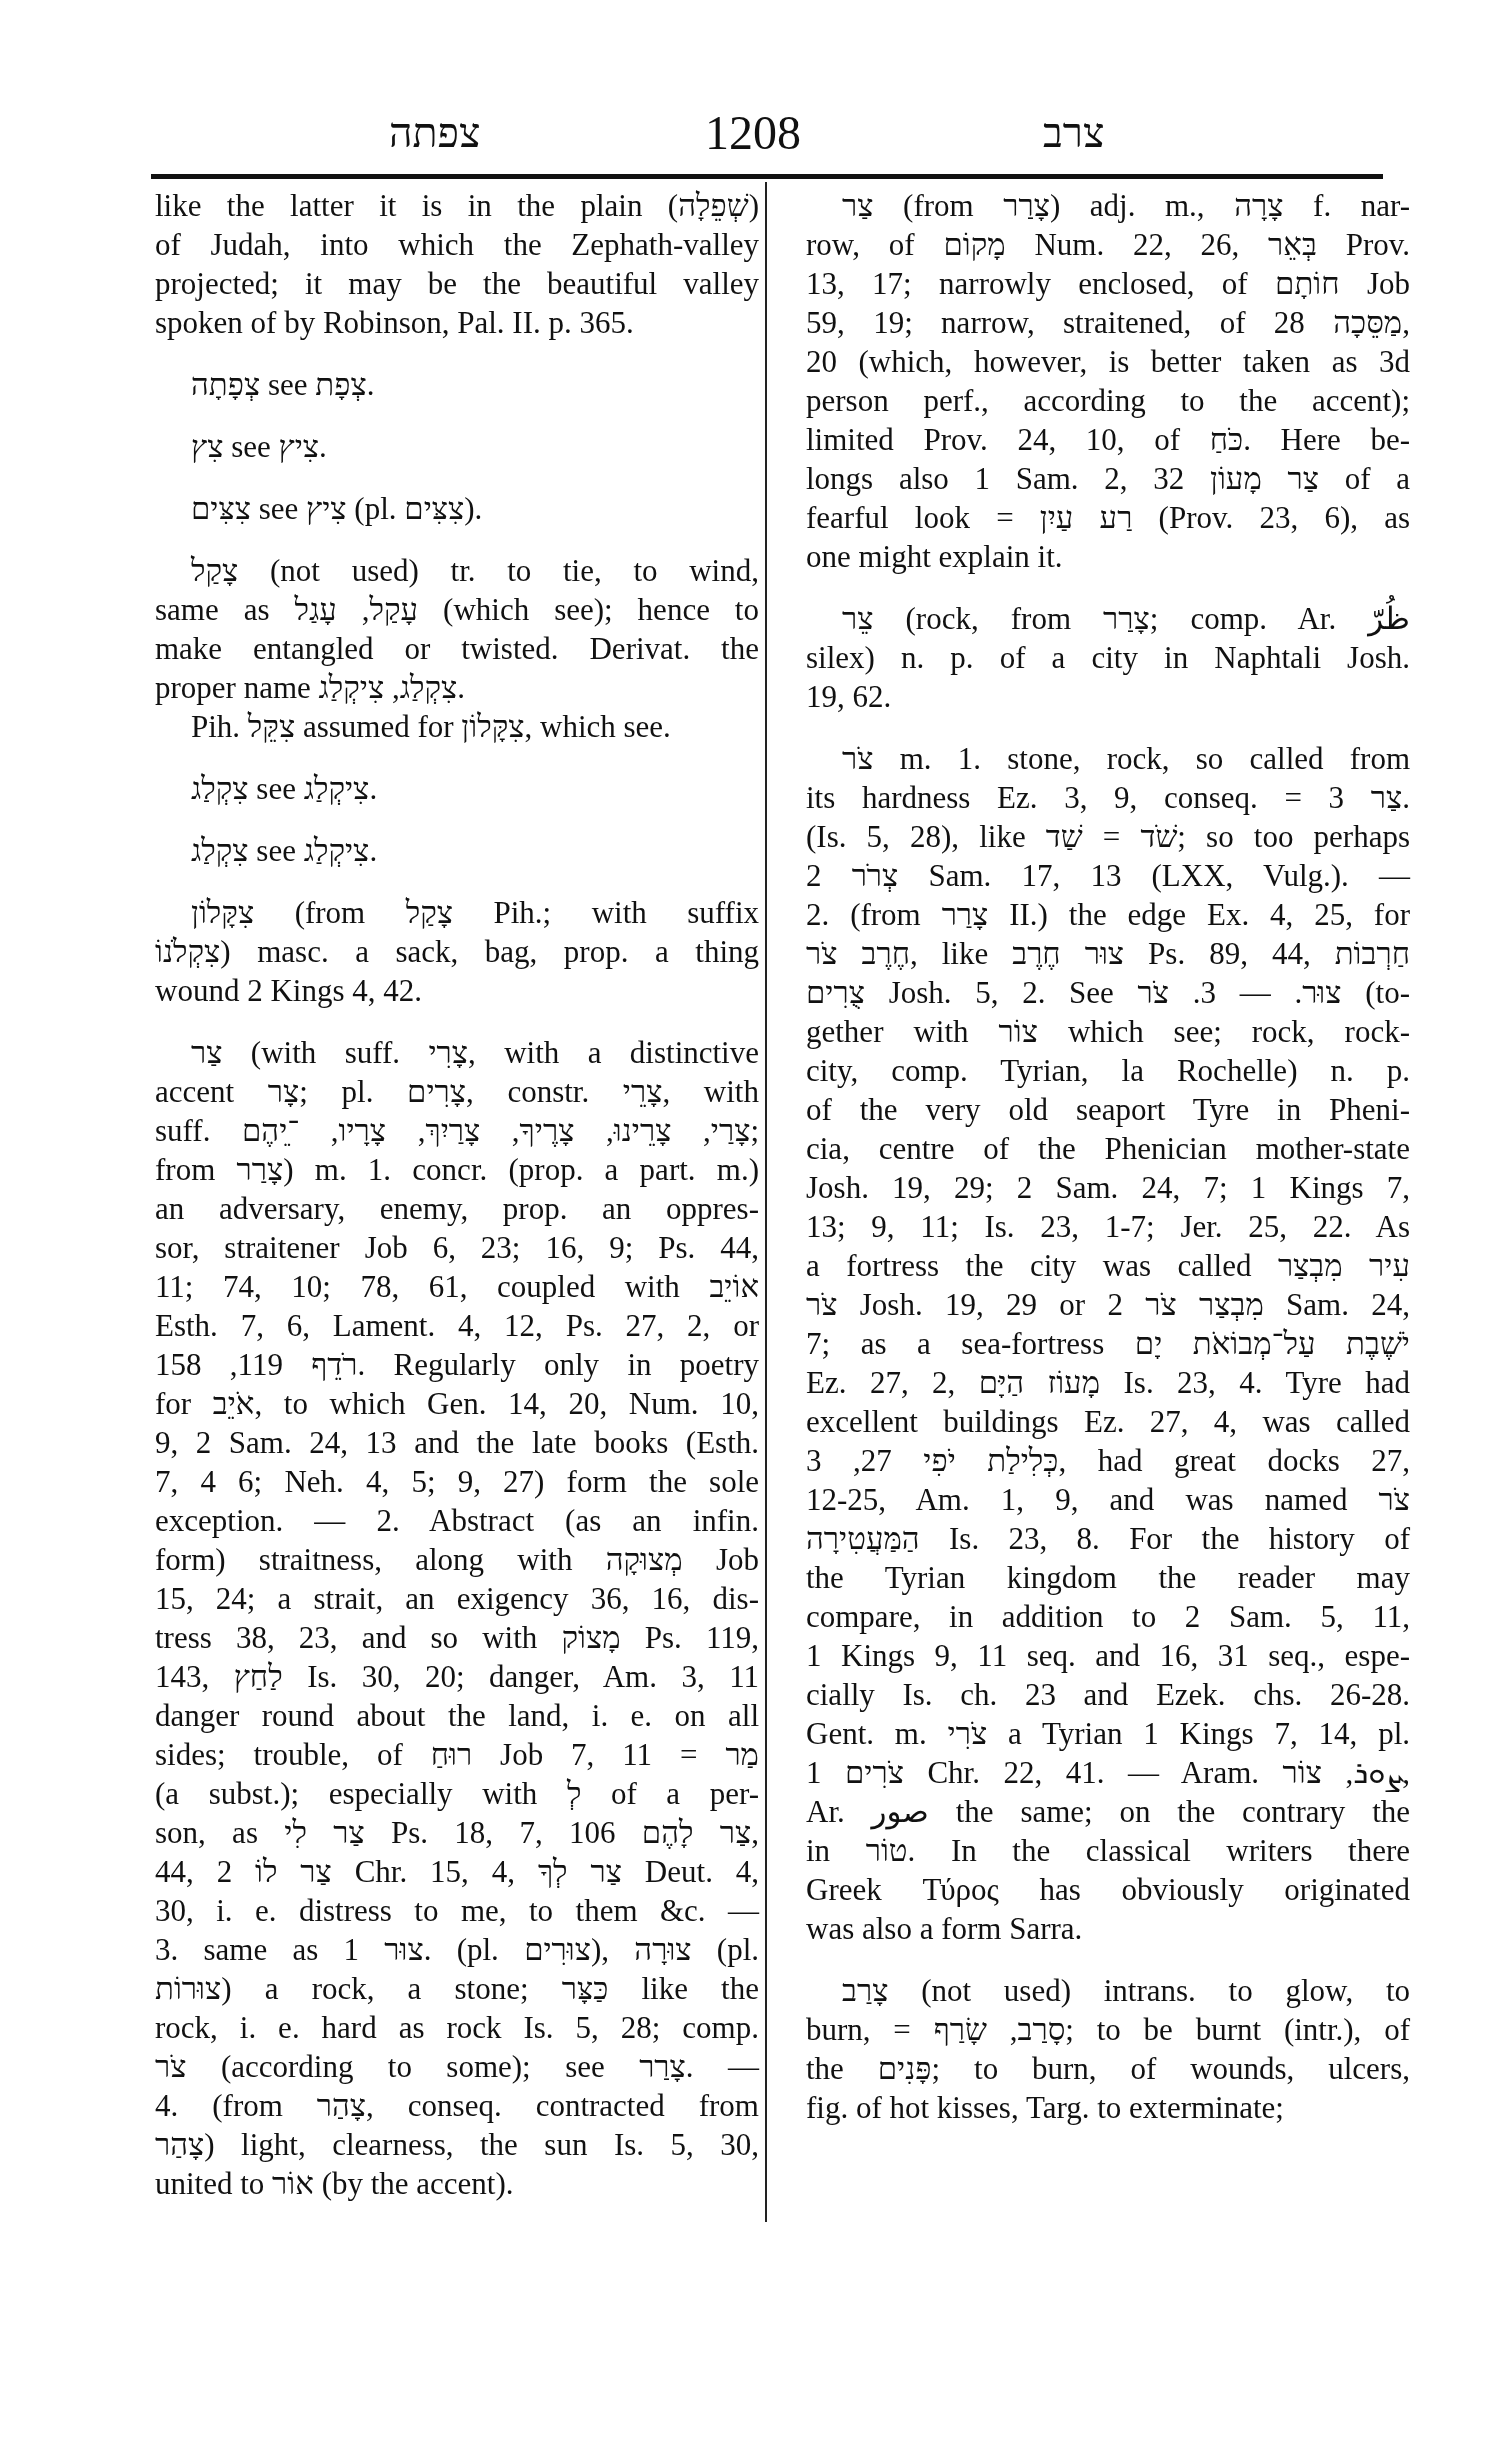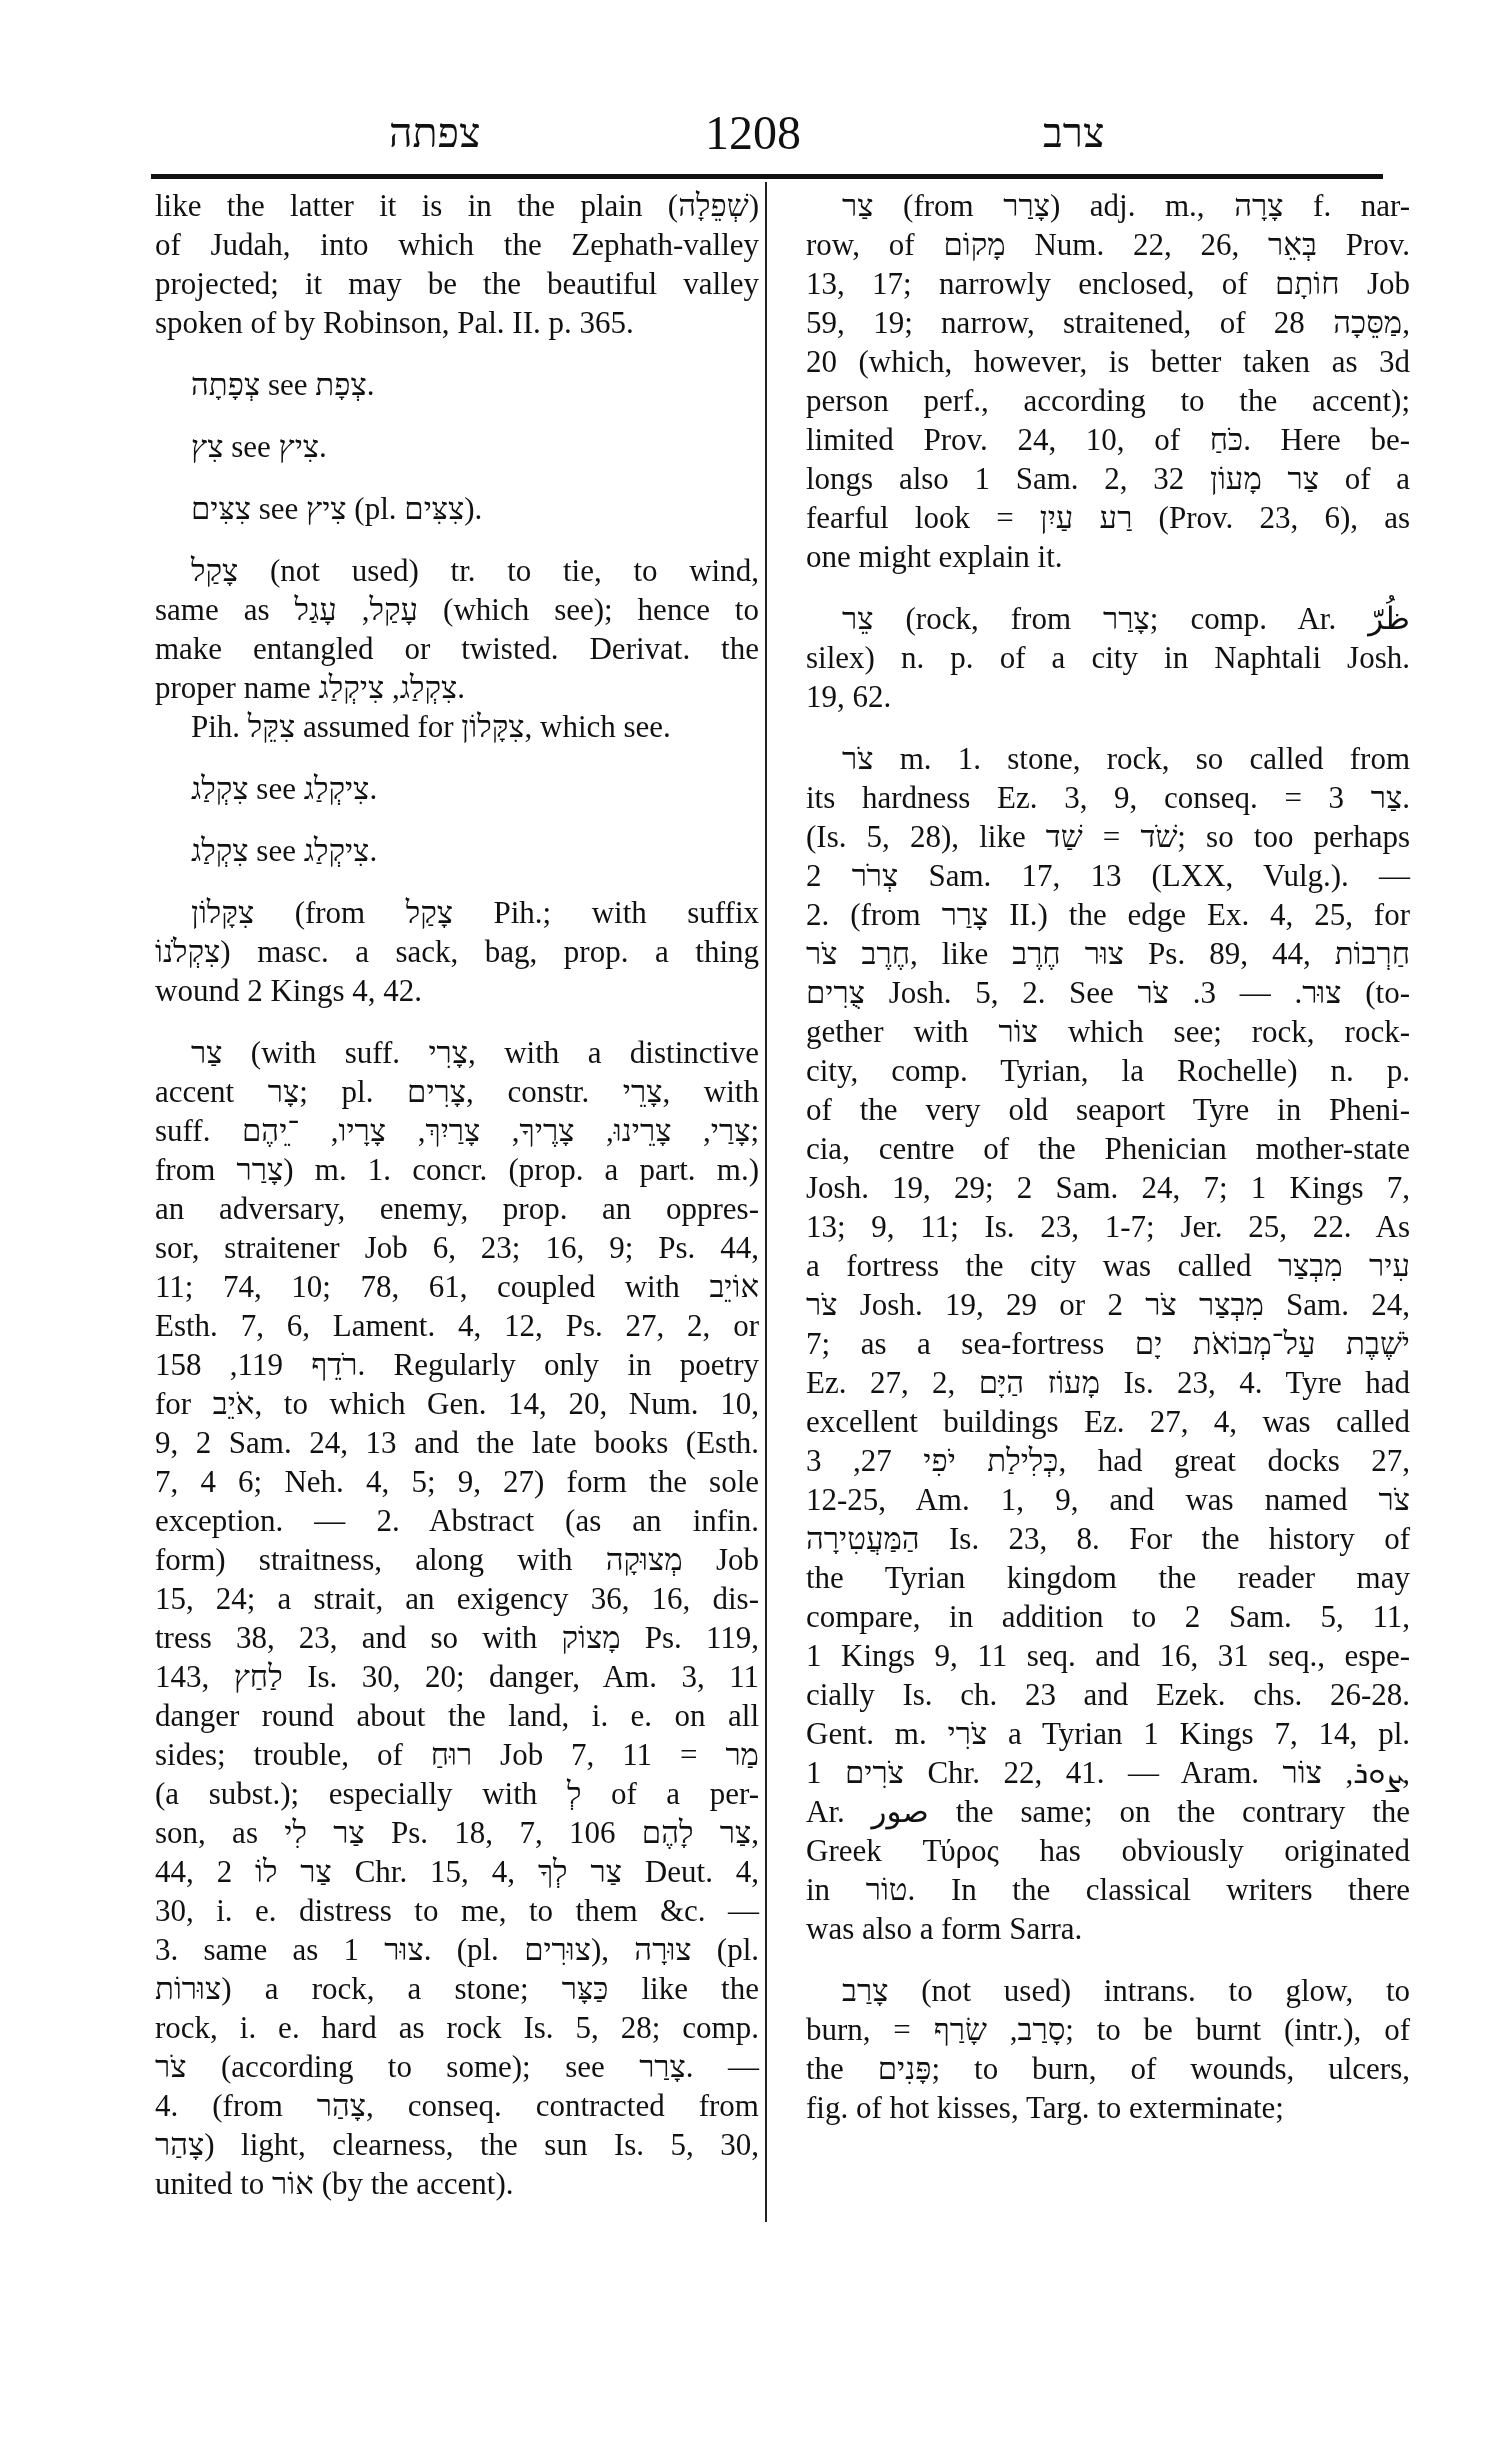--- a/index.html
+++ b/index.html
@@ -120,22 +120,22 @@
       <span class="line">כְּלִילַת יֹפִי 27, 3, had great docks 27,</span>
       <span class="line">12-25, Am. 1, 9, and was named צֹר</span>
       <span class="line">הַמַּעֲטִירָה Is. 23, 8. For the history of</span>
       <span class="line">the Tyrian kingdom the reader may</span>
       <span class="line">compare, in addition to 2 Sam. 5, 11,</span>
       <span class="line">1 Kings 9, 11 seq. and 16, 31 seq., espe-</span>
       <span class="line">cially Is. ch. 23 and Ezek. chs. 26-28.</span>
       <span class="line">Gent. m. צֹרִי a Tyrian 1 Kings 7, 14, pl.</span>
       <span class="line">צֹרִים 1 Chr. 22, 41. — Aram. ܨܘܪ, צוֹר,</span>
       <span class="line">Ar. صور the same; on the contrary the</span>
+      <span class="line">in טוֹר. In the classical writers there</span>
       <span class="line">Greek Τύρος has obviously originated</span>
-      <span class="line">in טוֹר. In the classical writers there</span>
       <span class="line last">was also a form Sarra.</span>
       <span class="line indent gap">צָרַב (not used) intrans. to glow, to</span>
       <span class="line">burn, = סָרַב, שָׂרַף; to be burnt (intr.), of</span>
       <span class="line">the פָּנִים; to burn, of wounds, ulcers,</span>
       <span class="line last">fig. of hot kisses, Targ. to exterminate;</span>
     </div>
 
 </div>
 
 

